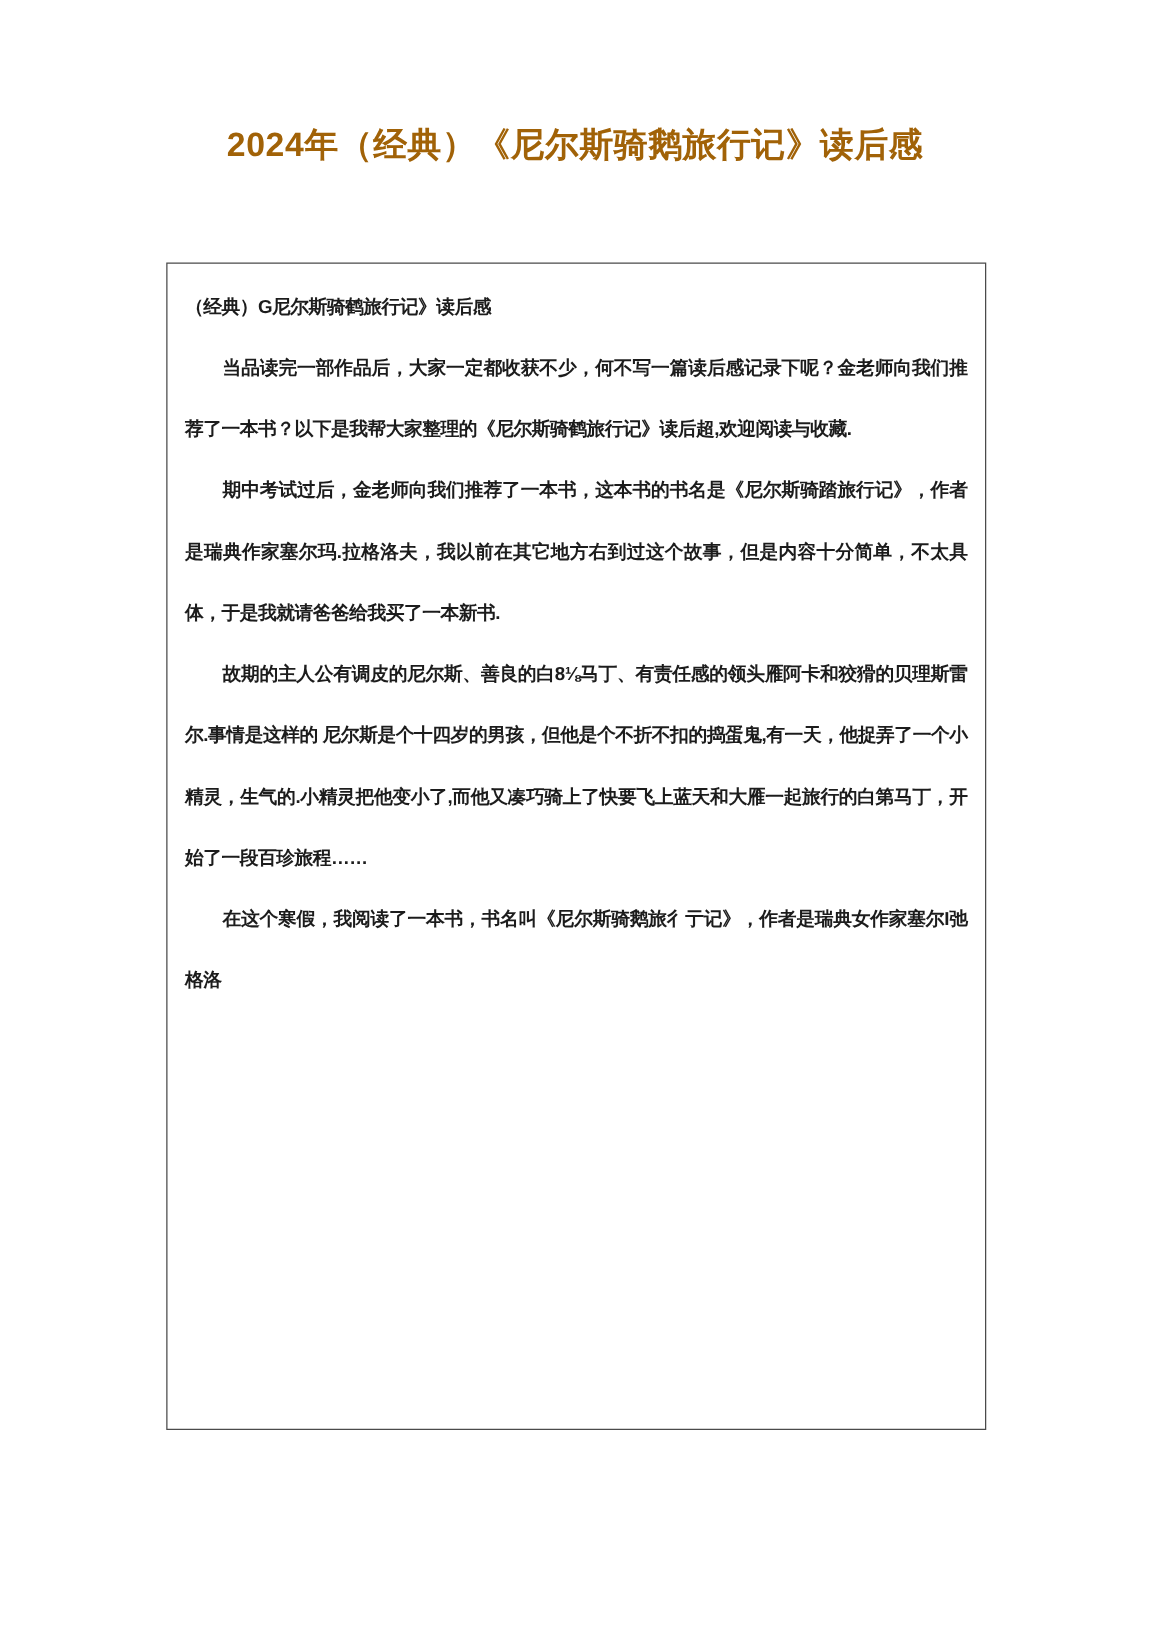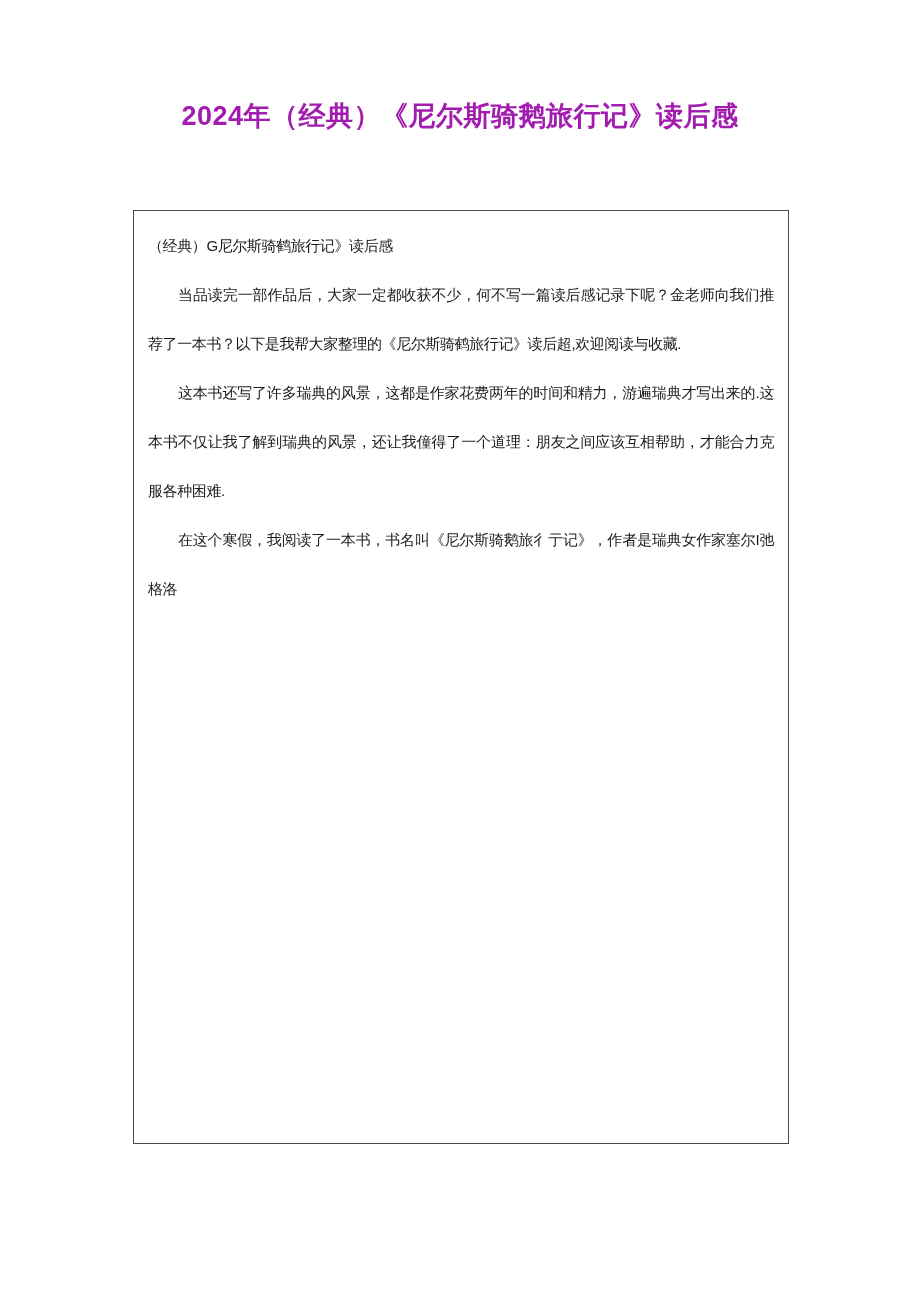--- a/index.html
+++ b/index.html
@@ -17,33 +17,34 @@
   .page-title {
     position: absolute;
     top: 98px;
     left: 0;
     width: 920px;
     margin: 0;
     text-align: center;
     font-size: 27px;
     font-weight: bold;
     letter-spacing: 0.5px;
-    color: #a21caf;
+    color: #a16207;
   }
   .content-box {
     position: absolute;
     left: 133px;
     top: 210px;
     width: 656px;
     height: 934px;
     box-sizing: border-box;
     border: 1px solid #4a4a4a;
     padding: 10px 14px 0 14px;
     overflow: hidden;
     background: #ffffff;
+    font-weight: bold;
   }
   .content-box p {
     margin: 0;
     font-size: 15px;
     letter-spacing: -0.4px;
     line-height: 49px;
     color: #1c1c1c;
     text-align: justify;
   }
   .content-box p.body {
@@ -55,16 +56,17 @@
 </style>
 </head>
 <body>
 
 <h1 class="page-title">2024年（经典）《尼尔斯骑鹅旅行记》读后感</h1>
 
 <div class="content-box">
   <div>
       <p class="heading">（经典）G尼尔斯骑鹤旅行记》读后感</p>
       <p class="body">当品读完一部作品后，大家一定都收获不少，何不写一篇读后感记录下呢？金老师向我们推荐了一本书？以下是我帮大家整理的《尼尔斯骑鹤旅行记》读后超,欢迎阅读与收藏.</p>
-      <p class="body">这本书还写了许多瑞典的风景，这都是作家花费两年的时间和精力，游遍瑞典才写出来的.这本书不仅让我了解到瑞典的风景，还让我僮得了一个道理：朋友之间应该互相帮助，才能合力克服各种困难.</p>
+      <p class="body">期中考试过后，金老师向我们推荐了一本书，这本书的书名是《尼尔斯骑踏旅行记》，作者是瑞典作家塞尔玛.拉格洛夫，我以前在其它地方右到过这个故事，但是内容十分简单，不太具体，于是我就请爸爸给我买了一本新书.</p>
+      <p class="body">故期的主人公有调皮的尼尔斯、善良的白8⅛马丁、有责任感的领头雁阿卡和狡猾的贝理斯雷尔.事情是这样的 尼尔斯是个十四岁的男孩，但他是个不折不扣的捣蛋鬼,有一天，他捉弄了一个小精灵，生气的.小精灵把他变小了,而他又凑巧骑上了快要飞上蓝天和大雁一起旅行的白第马丁，开始了一段百珍旅程……</p>
       <p class="body">在这个寒假，我阅读了一本书，书名叫《尼尔斯骑鹅旅彳亍记》，作者是瑞典女作家塞尔I弛格洛</p>
     </div>
 </div>
 
 </body></html>

